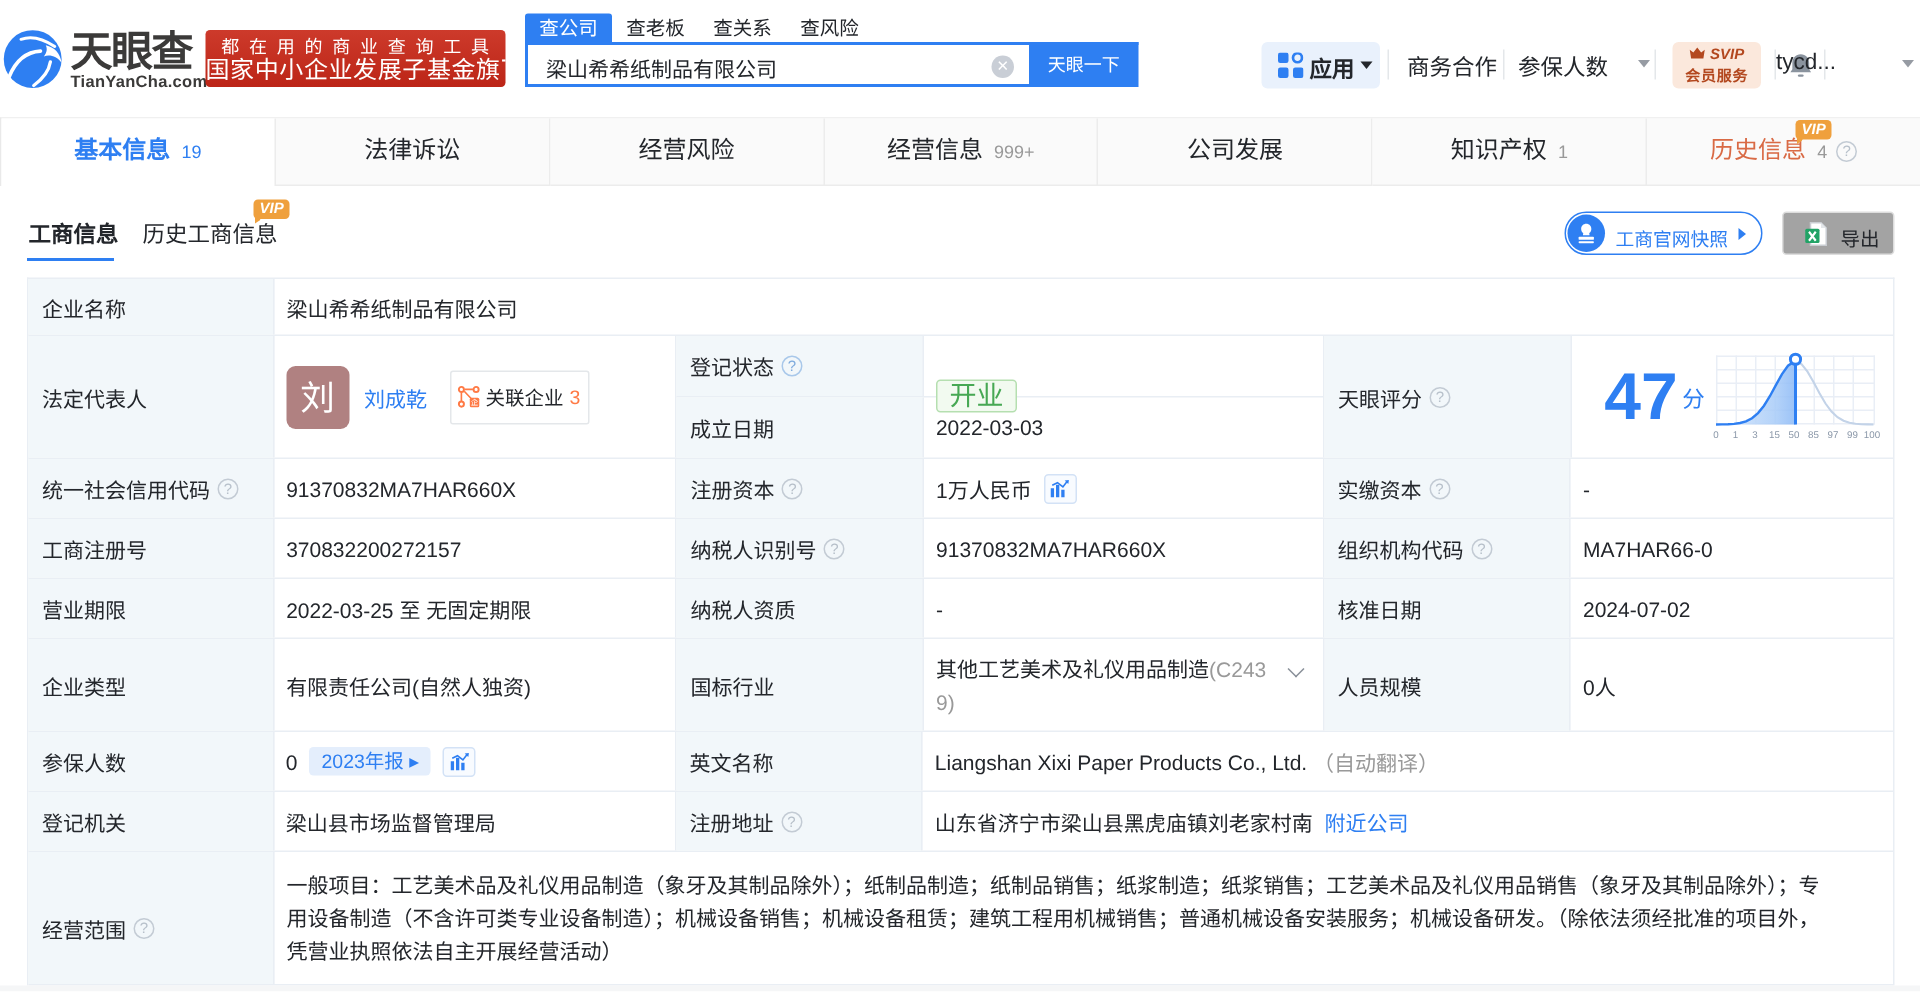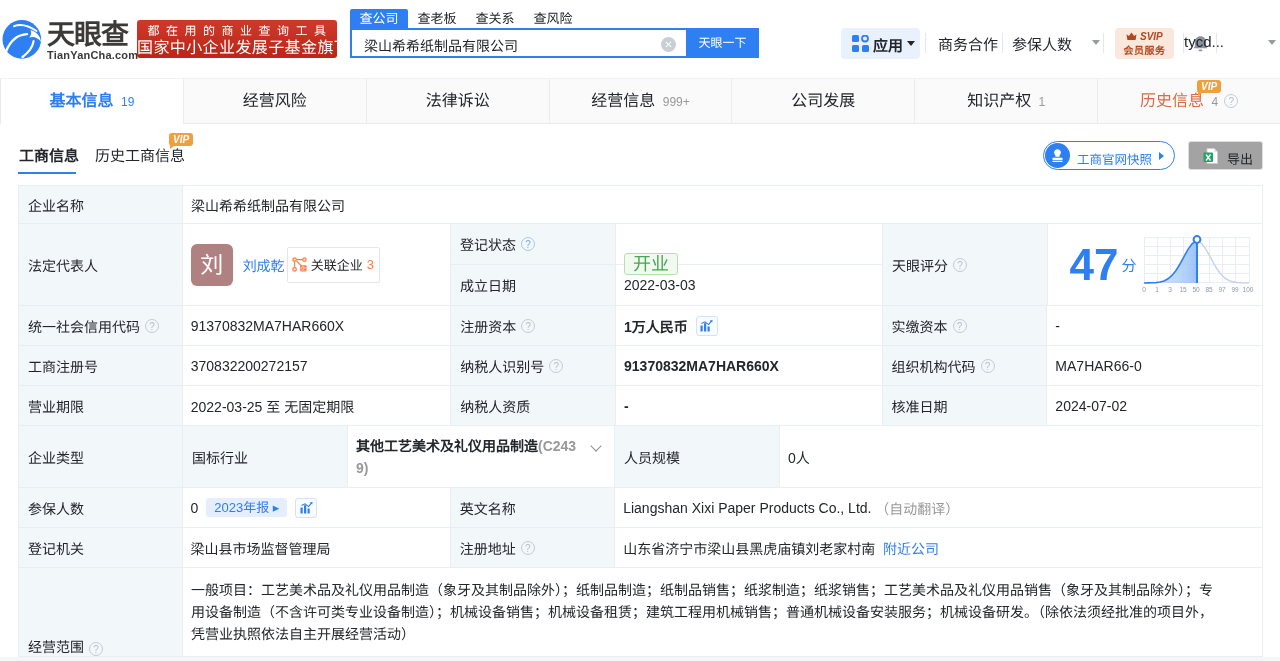--- a/index.html
+++ b/index.html
@@ -58,27 +58,27 @@
 #snapbtn .t { position:absolute; left:33px; top:7px; font-size:12.5px; color:#2e7ff2; white-space:nowrap; letter-spacing:0; }
 #snapbtn .car { position:absolute; right:6px; top:10px; width:0; height:0; border:4px solid transparent; border-left:5px solid #2e7ff2; }
 #expbtn { position:absolute; left:1188px; top:17px; width:75px; height:29px; border:1px solid #ddd; border-radius:3px; background:#a3a3a3; }
 #expbtn .t { position:absolute; left:38px; top:7px; font-size:13px; color:#23262b; }
 
 #tbl { position:absolute; left:18px; top:185px; width:1245px; border:1px solid #e9eef4; border-bottom:none; font-size:14px; }
 .row { display:flex; border-bottom:1px solid #e9eef4; }
 .lc { background:#f2f7fa; border-right:1px solid #e9eef4; padding:0 20px 0 9px; display:flex; align-items:center; color:#23262b; }
 .vc { padding:0 8px; display:flex; align-items:center; color:#23262b; border-right:1px solid #e9eef4; }
 .row .last { border-right:none; }
-.w1 { width:164px; } .w2 { width:269px; } .w3 { width:165px; } .w4 { width:267px;font-weight:bold; } .w5 { width:165px; } .w6 { width:215px; }
+.w1 { width:164px; } .w2 { width:269px; } .w3 { width:165px; } .w4 { width:267px; } .w5 { width:165px; } .w6 { width:215px; }
 .qm { display:inline-block; width:14px; height:14px; border:1px solid #c3cbd4; border-radius:50%; color:#b7c0ca; font-size:10px; line-height:13px; text-align:center; margin-left:5px; flex:none; }
 .grey { color:#999; }
 a.blue { color:#2e7ff2; }
 
 #avatar { width:42px; height:42px; border-radius:6px; background:#b08181; color:#fff; font-size:23px; text-align:center; line-height:42px; flex:none; }
-#rel { display:inline-flex; align-items:center; height:36px; border:1px solid #e4e7ea; border-radius:2px; background:#fff; padding:0 5px 0 4px; font-size:13px; margin-left:2px;text-align:center; }
+#rel { display:inline-flex; align-items:center; height:36px; border:1px solid #e4e7ea; border-radius:2px; background:#fff; padding:0 5px 0 4px; font-size:13px; margin-left:15px;text-align:center; }
 #rel .num { color:#ff7a45; margin-left:4px; }
 .badge-green { display:inline-block; border:1px solid #b5dfb0; background:#f2faf0; color:#47a854; font-size:18px; border-radius:3px; padding:0 8px; line-height:20px;margin-top:40px; }
 .icbox { display:inline-flex; width:22px; height:20px; border:1px solid #d3e2f6; background:#f8fbff; border-radius:3px; align-items:center; justify-content:center; margin-left:8px; }
 #score { font-size:44px; font-weight:bold; color:#2e7ff2; line-height:1; margin-left:14px; }
 #score-fen { font-size:15px; color:#2e7ff2; margin-left:3px; }
 #annual { display:inline-block; background:#e4eefc; color:#2e7ff2; font-size:13px; border-radius:3px; padding:0 8px; line-height:19px; margin-left:8px; }
 .chev { display:inline-block; width:8px; height:8px; border-right:1.5px solid #888f98; border-bottom:1.5px solid #888f98; transform:rotate(45deg); }
 </style>
 </head>
 <body>
@@ -132,22 +132,22 @@
     <path d="M8.5 1.2 C5.2 1.2 2.9 3.7 2.9 7 L2.9 11.2 L1.6 13.2 L15.4 13.2 L14.1 11.2 L14.1 7 C14.1 3.7 11.8 1.2 8.5 1.2 Z" fill="#8a939e"></path>
     <rect x="6.6" y="14.6" width="3.8" height="1.6" rx="0.8" fill="#8a939e"></rect>
   </svg></div>
   <div class="hsep" style="left:1216px;"></div>
   <div id="user">tycd...</div>
   <div id="user-car"></div>
 </div>
 
 <div id="mainnav">
   <div class="tab on">基本信息 <span class="n">19</span></div>
+  <div class="tab">法律诉讼</div>
   <div class="tab">经营风险</div>
-  <div class="tab">法律诉讼</div>
   <div class="tab">经营信息 <span class="n">999+</span></div>
   <div class="tab">公司发展</div>
   <div class="tab">知识产权 <span class="n">1</span></div>
   <div class="tab vip">历史信息 <span class="n">4</span><span class="qm" style="display:inline-block;vertical-align:1px;margin-left:6px;">?</span></div>
 </div>
 <div id="histvip" class="vipbadge">VIP</div>
 
 <div id="subrow">
   <div id="sub1">工商信息</div>
   <div id="subline"></div>
@@ -268,20 +268,21 @@
   <div class="row" style="height:40px;">
     <div class="lc w1">营业期限</div>
     <div class="vc w2">2022-03-25 至 无固定期限</div>
     <div class="lc w3">纳税人资质</div>
     <div class="vc w4">-</div>
     <div class="lc w5">核准日期</div>
     <div class="vc last w6">2024-07-02</div>
   </div>
   <div class="row" style="height:62px;">
     <div class="lc w1">企业类型</div>
+    <div class="vc w2">有限责任公司(自然人独资)</div>
     <div class="lc w3">国标行业</div>
     <div class="vc w4" style="position:relative; padding-right:30px; line-height:22px; display:block; padding-top:9px;"><span>其他工艺美术及礼仪用品制造<span class="grey">(C243</span><br><span class="grey">9)</span></span><span class="chev" style="position:absolute; right:14px; top:16px;"></span></div>
     <div class="lc w5">人员规模</div>
     <div class="vc last w6">0人</div>
   </div>
   <div class="row" style="height:40px;">
     <div class="lc w1">参保人数</div>
     <div class="vc w2">0 <span id="annual">2023年报 ▸</span><span class="icbox">
           <svg width="13" height="12" viewBox="0 0 13 12">
             <rect x="0.5" y="5.5" width="2.2" height="6" fill="#2e7ff2"></rect>
@@ -294,17 +295,17 @@
     <div class="lc w3">英文名称</div>
     <div class="vc last" style="width:649px;">Liangshan Xixi Paper Products Co., Ltd.&nbsp;<span class="grey">（自动翻译）</span></div>
   </div>
   <div class="row" style="height:40px;">
     <div class="lc w1">登记机关</div>
     <div class="vc w2">梁山县市场监督管理局</div>
     <div class="lc w3">注册地址 <span class="qm">?</span></div>
     <div class="vc last" style="width:649px;">山东省济宁市梁山县黑虎庙镇刘老家村南&nbsp;&nbsp;<a class="blue">附近公司</a></div>
   </div>
   <div class="row" style="height:89px;">
-    <div class="lc w1" style="align-items:flex-end; padding-top:13px;">经营范围 <span class="qm">?</span></div>
+    <div class="lc w1" style="align-items:center; padding-top:13px;">经营范围 <span class="qm">?</span></div>
     <div class="vc last" style="width:1079px; align-items:flex-start; padding-top:11px; line-height:22px; display:block;">一般项目：工艺美术品及礼仪用品制造（象牙及其制品除外）；纸制品制造；纸制品销售；纸浆制造；纸浆销售；工艺美术品及礼仪用品销售（象牙及其制品除外）；专<br>用设备制造（不含许可类专业设备制造）；机械设备销售；机械设备租赁；建筑工程用机械销售；普通机械设备安装服务；机械设备研发。（除依法须经批准的项目外，<br>凭营业执照依法自主开展经营活动）</div>
   </div>
 </div>
 <div style="position:absolute; left:0; top:657px; width:1280px; height:4px; background:#f5f6f7;"></div>
 
 </body></html>

